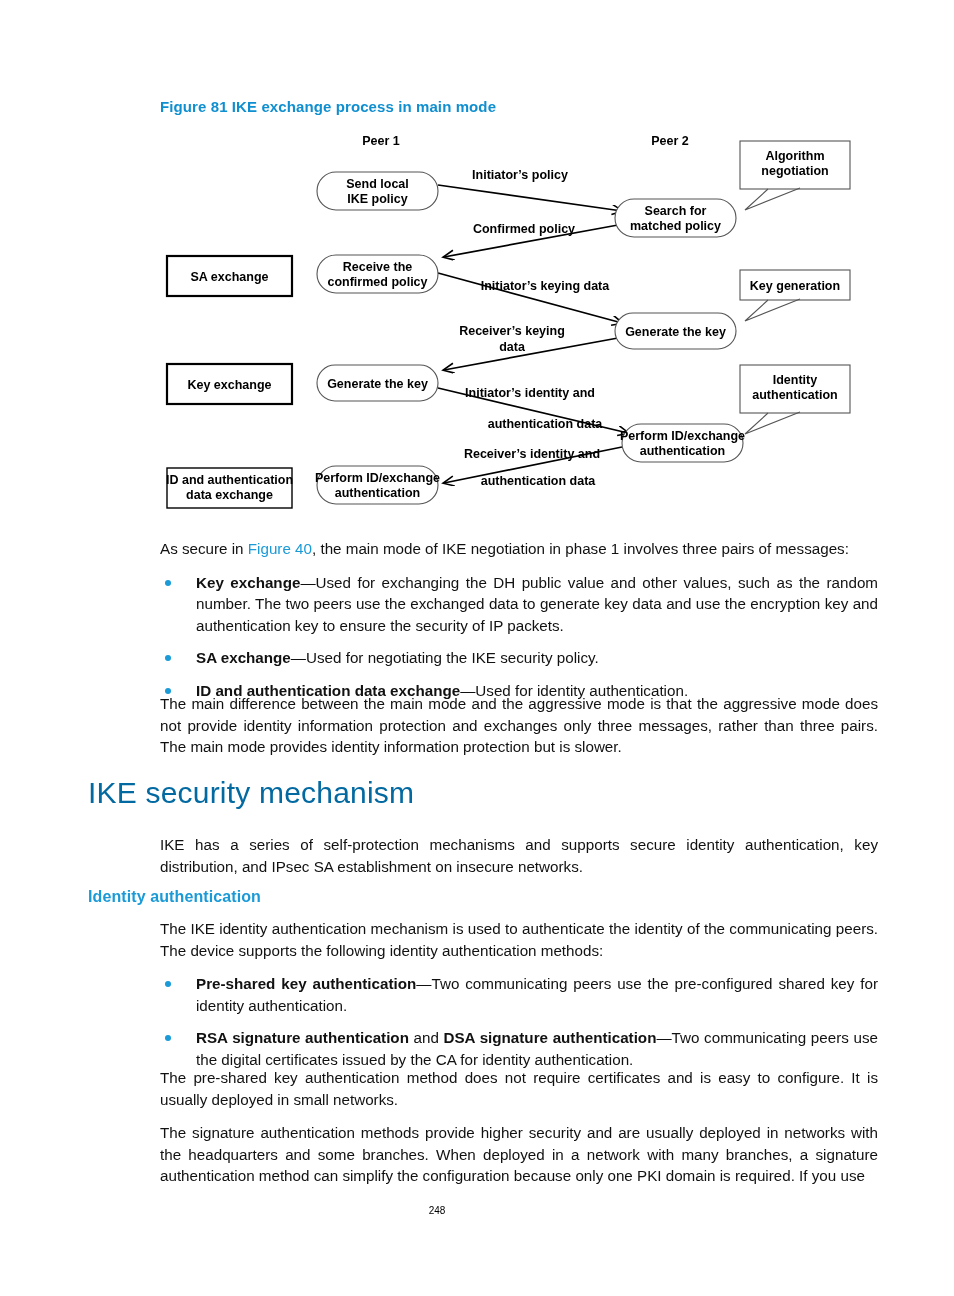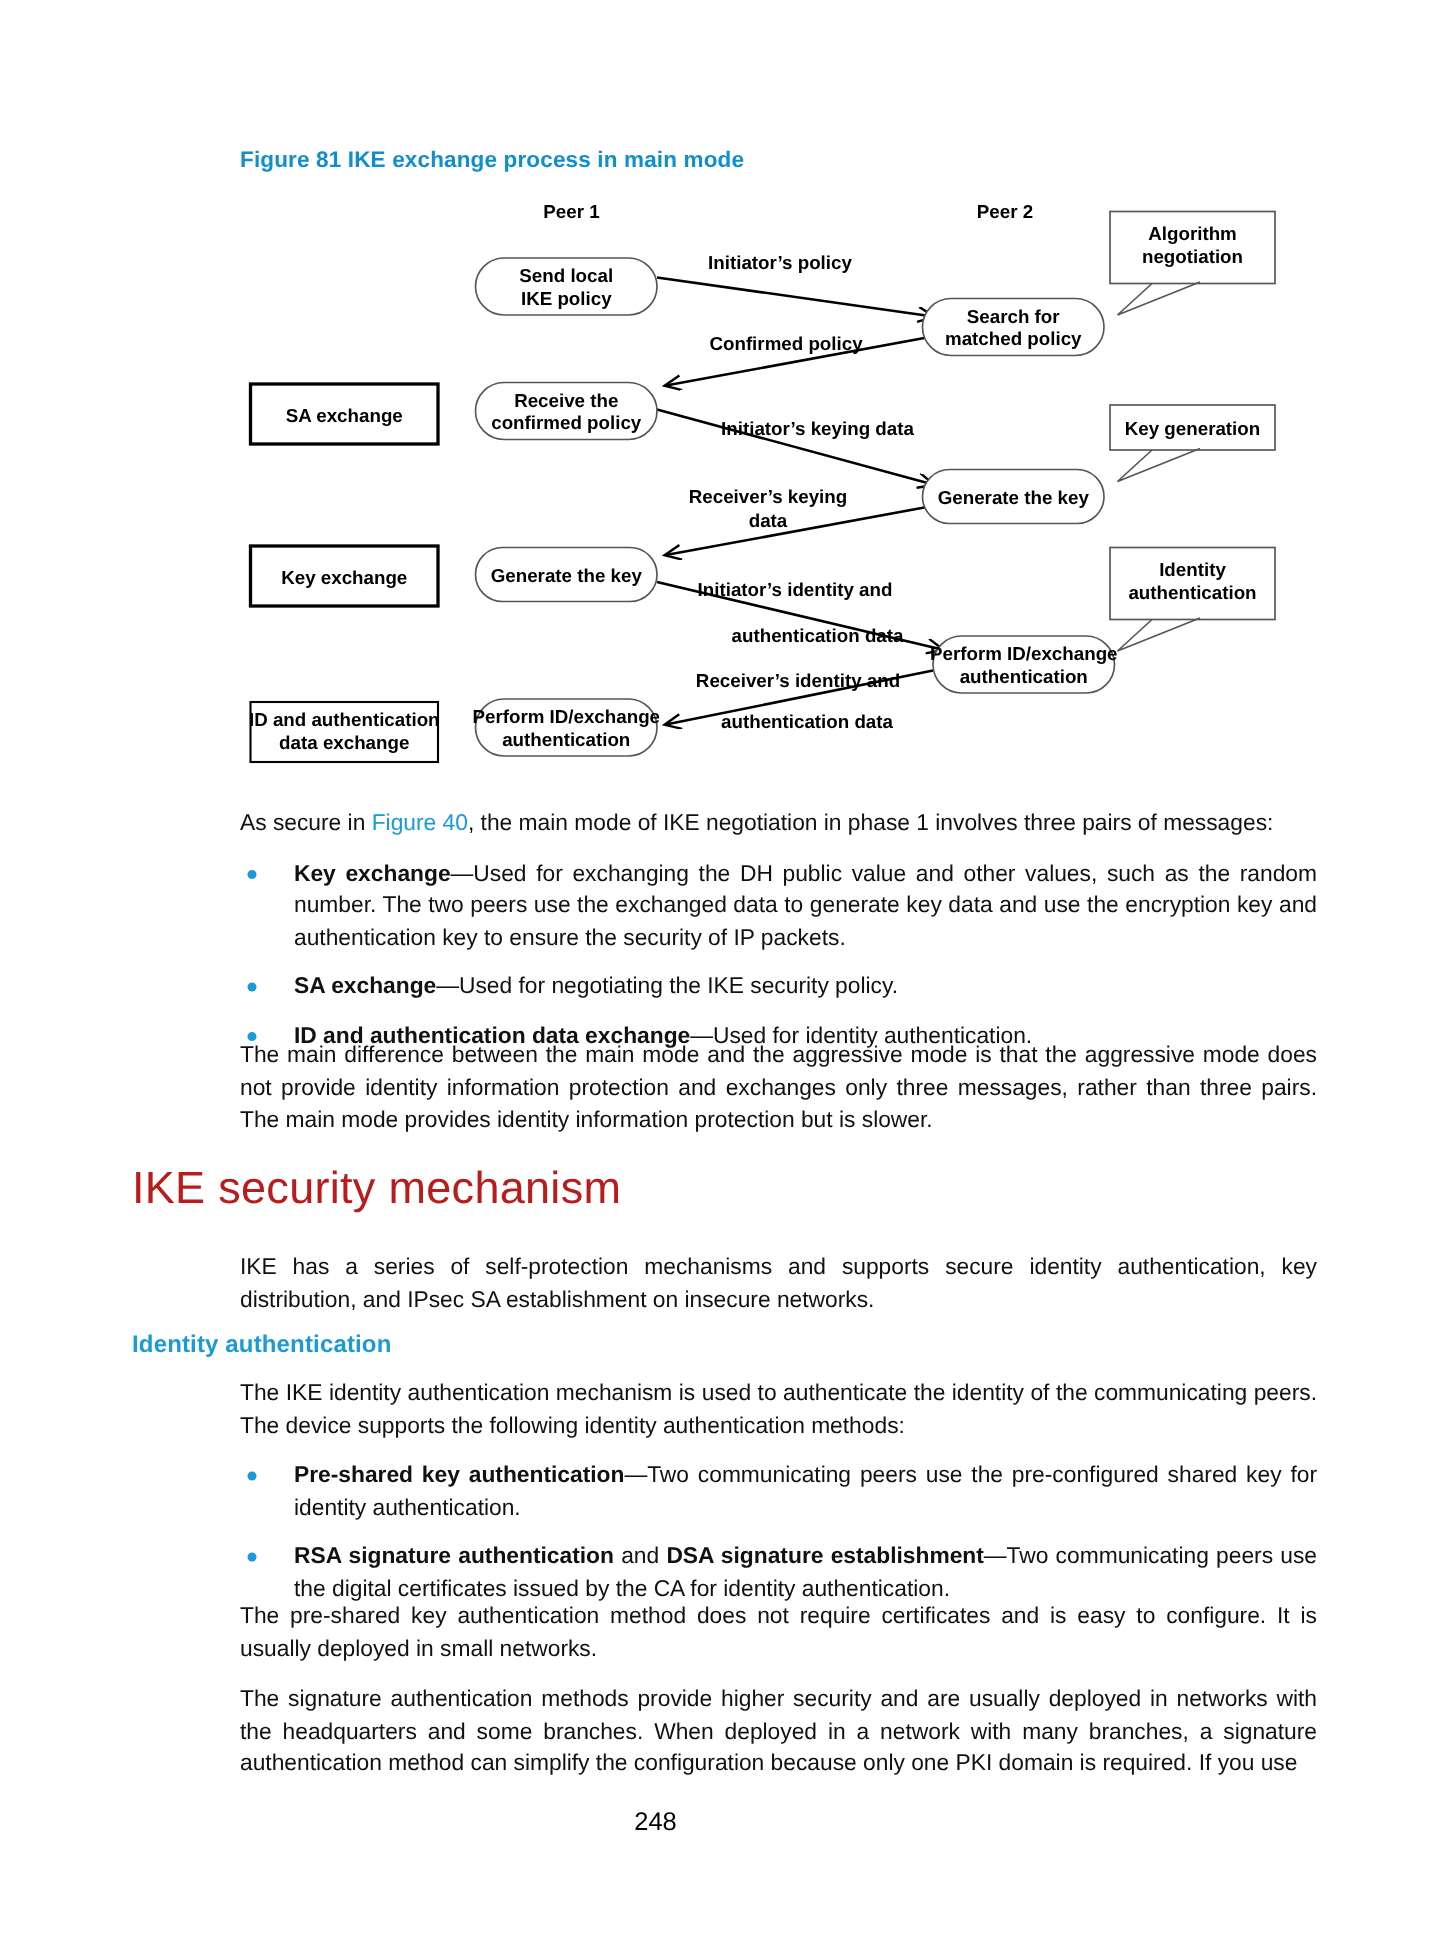--- a/index.html
+++ b/index.html
@@ -88,41 +88,41 @@
   }
   .b { font-weight: bold; }
 
   
   h1.h-main {
     position: absolute;
     left: 88px;
     margin: 0;
     font-size: 30px;
     font-weight: normal;
-    color: #b91c1c;
+    color: #0369a1;
     letter-spacing: 0.2px;
   }
   h2.h-sub {
     position: absolute;
     left: 88px;
     margin: 0;
     font-size: 16px;
     font-weight: bold;
     color: #1a9ad7;
     letter-spacing: 0.1px;
   }
 
   
   .page-number {
     position: absolute;
     left: 0;
     top: 1205px;
     width: 874px;
     text-align: center;
-    font-size: 17px;
+    font-size: 10px;
     color: #000;
   }
 </style>
 </head>
 <body>
 
 <div class="page">
 
   <div class="fig-caption">Figure 81 IKE exchange process in main mode</div>
 
@@ -279,21 +279,21 @@
   <div class="body-col" style="top:918px;">
     <p class="para">The IKE identity authentication mechanism is used to authenticate the identity of the communicating peers. The device supports the following identity authentication methods:</p>
 
     <ul class="bullets">
       <li>
         <span class="dot"></span>
         <span class="b">Pre-shared key authentication</span><span>—Two communicating peers use the pre-configured shared key for identity authentication.</span>
       </li>
       <li>
         <span class="dot"></span>
-        <span class="b">RSA signature authentication</span><span> and </span><span class="b">DSA signature establishment</span><span>—Two communicating peers use the digital certificates issued by the CA for identity authentication.</span>
+        <span class="b">RSA signature authentication</span><span> and </span><span class="b">DSA signature authentication</span><span>—Two communicating peers use the digital certificates issued by the CA for identity authentication.</span>
       </li>
     </ul>
   </div>
 
   <div class="body-col" style="top:1067px;">
     <p class="para">The pre-shared key authentication method does not require certificates and is easy to configure. It is usually deployed in small networks.</p>
     <p class="para last">The signature authentication methods provide higher security and are usually deployed in networks with the headquarters and some branches. When deployed in a network with many branches, a signature authentication method can simplify the configuration because only one PKI domain is required. If you use</p>
   </div>
 
   <div class="page-number">248</div>

